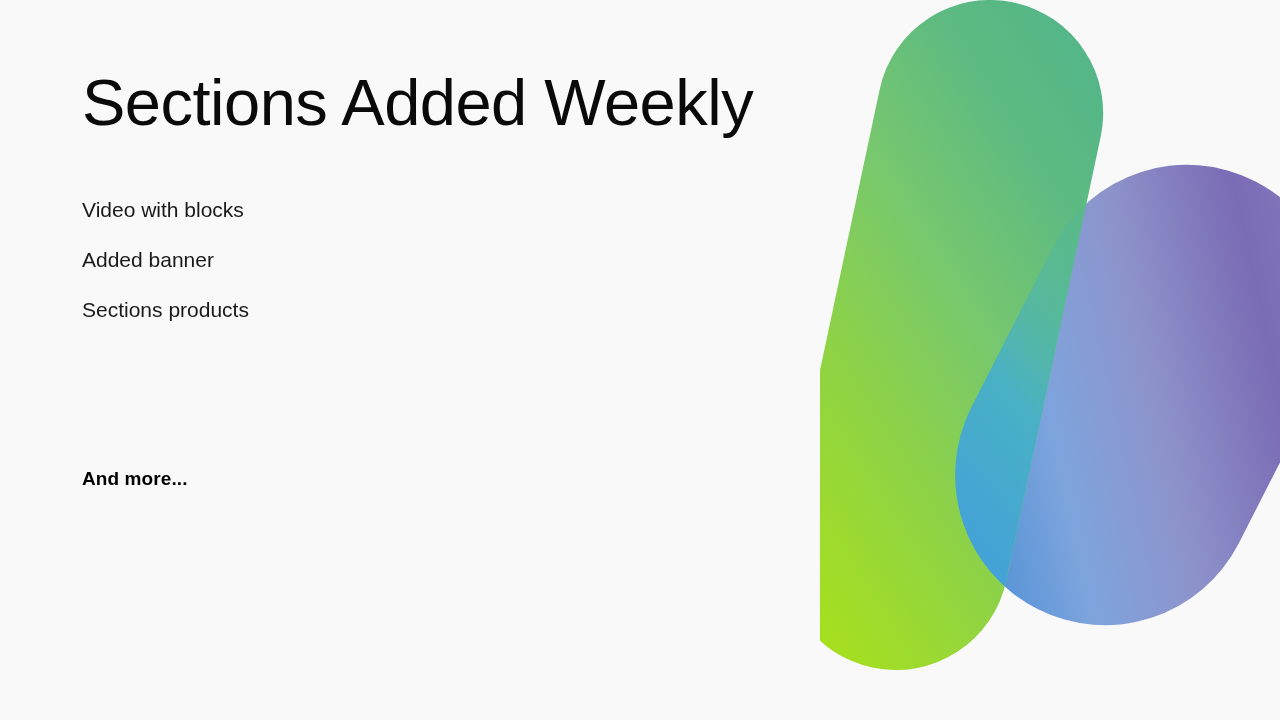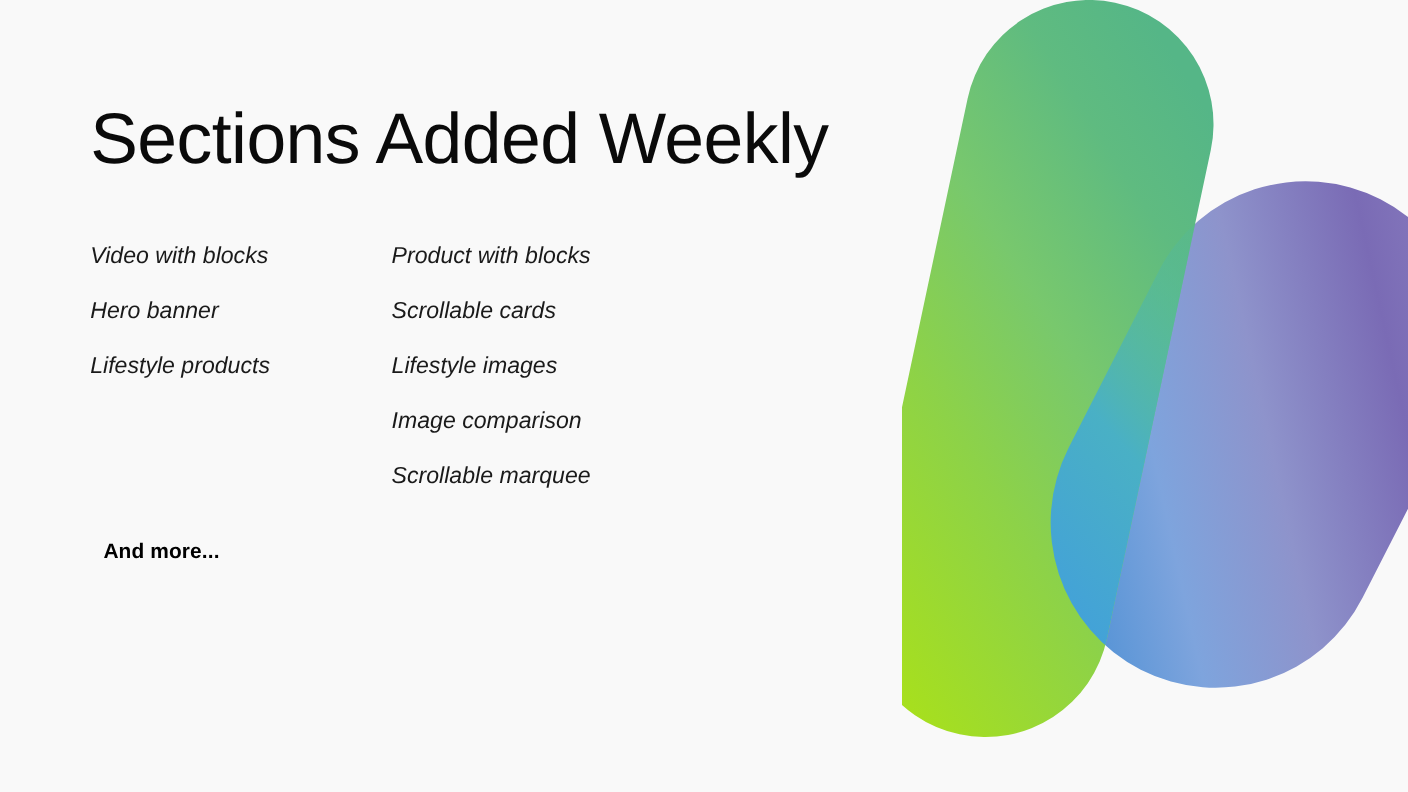--- a/index.html
+++ b/index.html
@@ -39,21 +39,20 @@
     height: 720px;
   }
 
   
   .content {
     position: absolute;
     left: 82px;
     top: 0;
     width: 700px;
     height: 556px;
-    margin-top: 23px;
   }
 
   .page-title {
     position: absolute;
     left: 0;
     top: 70px;
     margin: 0;
     font-size: 65px;
     font-weight: 300;
     letter-spacing: -0.5px;
@@ -61,21 +60,20 @@
     color: #0a0a0a;
     white-space: nowrap;
   }
 
   .section-lists {
     position: absolute;
     left: 0;
     top: 185px;
     display: flex;
     flex-direction: row;
-    font-style: italic;
   }
 
   .section-column {
     display: flex;
     flex-direction: column;
     margin: 0;
     padding: 0;
     list-style: none;
   }
   .section-column.col-left  { width: 274px; }
@@ -85,21 +83,21 @@
     height: 50px;
     line-height: 50px;
     font-size: 21px;
     font-weight: 400;
     color: #1a1a1a;
     white-space: nowrap;
   }
 
   .and-more {
     position: absolute;
-    left: 12px;
+    left: 0;
     top: 468px;
     margin: 0;
     font-size: 19px;
     font-weight: 700;
     color: #000000;
     letter-spacing: 0.1px;
     white-space: nowrap;
   }
 </style>
 </head>
@@ -155,31 +153,24 @@
   </div>
 
   <div class="content">
 
     <h1 class="page-title">Sections Added Weekly</h1>
 
     <div class="section-lists">
 
       <ul class="section-column col-left">
         <li class="section-item">Video with blocks</li>
-        <li class="section-item">Hero banner</li>
-        <li class="section-item">Lifestyle products</li>
+        <li class="section-item">Added banner</li>
+        <li class="section-item">Sections products</li>
       </ul>
 
-      <ul class="section-column col-right">
-        <li class="section-item">Product with blocks</li>
-        <li class="section-item">Scrollable cards</li>
-        <li class="section-item">Lifestyle images</li>
-        <li class="section-item">Image comparison</li>
-        <li class="section-item">Scrollable marquee</li>
-      </ul>
 
     </div>
 
     <p class="and-more">And more...</p>
 
   </div>
 
 </div>
 
 </body></html>

